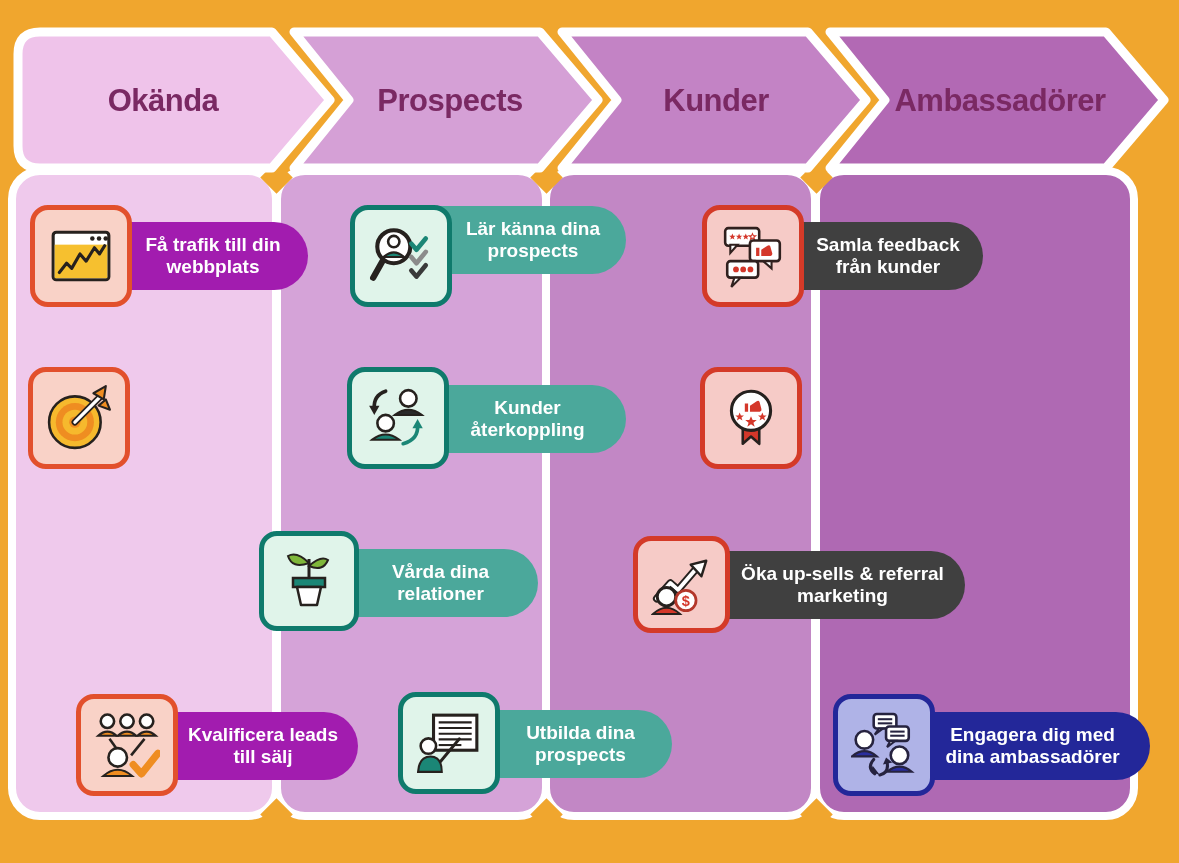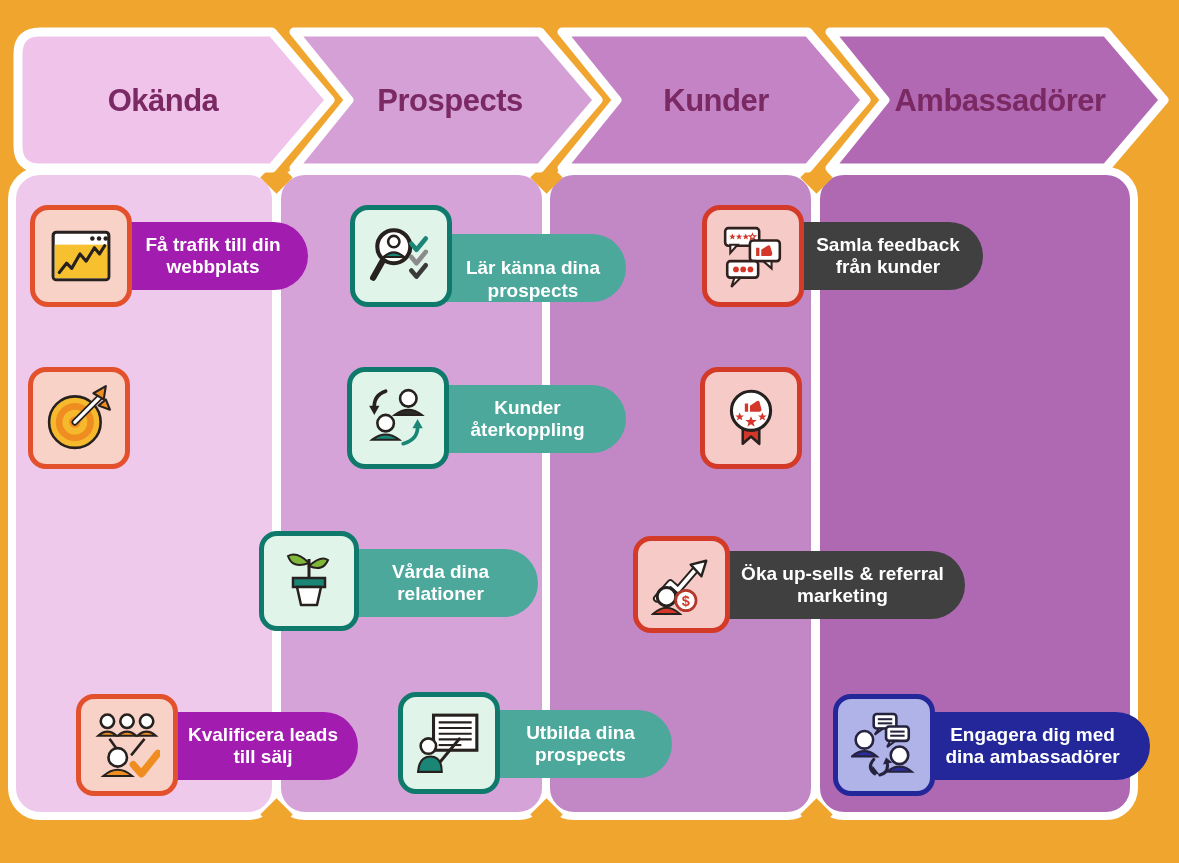--- a/index.html
+++ b/index.html
@@ -100,21 +100,21 @@
       <circle cx="32" cy="9" r="6.5" fill="#FFFFFF" stroke="#26211E" stroke-width="2.5"></circle>
       <path d="M23 23 q9 -8 18 0 z" fill="#EF8D21" stroke="#26211E" stroke-width="2"></path>
       <circle cx="51" cy="9" r="6.5" fill="#FFFFFF" stroke="#26211E" stroke-width="2.5"></circle>
       <path d="M42 23 q9 -8 18 0 z" fill="#EF8D21" stroke="#26211E" stroke-width="2"></path>
       <circle cx="23" cy="44" r="9" fill="#FFFFFF" stroke="#26211E" stroke-width="2.5"></circle>
       <path d="M9 62 q14 -12 28 0 z" fill="#EF8D21" stroke="#26211E" stroke-width="2"></path>
       <path d="M38 51 l8 9 l16 -20" fill="none" stroke="#EF8D21" stroke-width="7" stroke-linecap="round" stroke-linejoin="round"></path>
     </svg>
   </div>
 
-  <div class="pill pill-teal" style="left:390px;top:234px;width:236px;padding-left:62px;padding-right:12px;align-items:flex-end;">
+  <div class="pill pill-teal" style="left:390px;top:206px;width:236px;padding-left:62px;padding-right:12px;">
     <span class="pill-text">Lär känna dina prospects</span>
   </div>
   <div class="icon-box icon-teal" style="left:350px;top:205px;">
     <svg width="66" height="66" viewBox="0 0 64 64">
       <circle cx="25" cy="23" r="16" fill="#FFFFFF" stroke="#26211E" stroke-width="4"></circle>
       <circle cx="25" cy="18" r="5.5" fill="#FFFFFF" stroke="#26211E" stroke-width="2.5"></circle>
       <path d="M15 33 q10 -9 20 0 z" fill="#1B8676" stroke="#26211E" stroke-width="2"></path>
       <line x1="14" y1="37" x2="5" y2="53" stroke="#26211E" stroke-width="6" stroke-linecap="round"></line>
       <path d="M42 20 l5 6 9 -11" fill="none" stroke="#1B8676" stroke-width="4.5" stroke-linecap="round" stroke-linejoin="round"></path>
       <path d="M42 33 l5 6 9 -11" fill="none" stroke="#8B8B8B" stroke-width="4.5" stroke-linecap="round" stroke-linejoin="round"></path>

